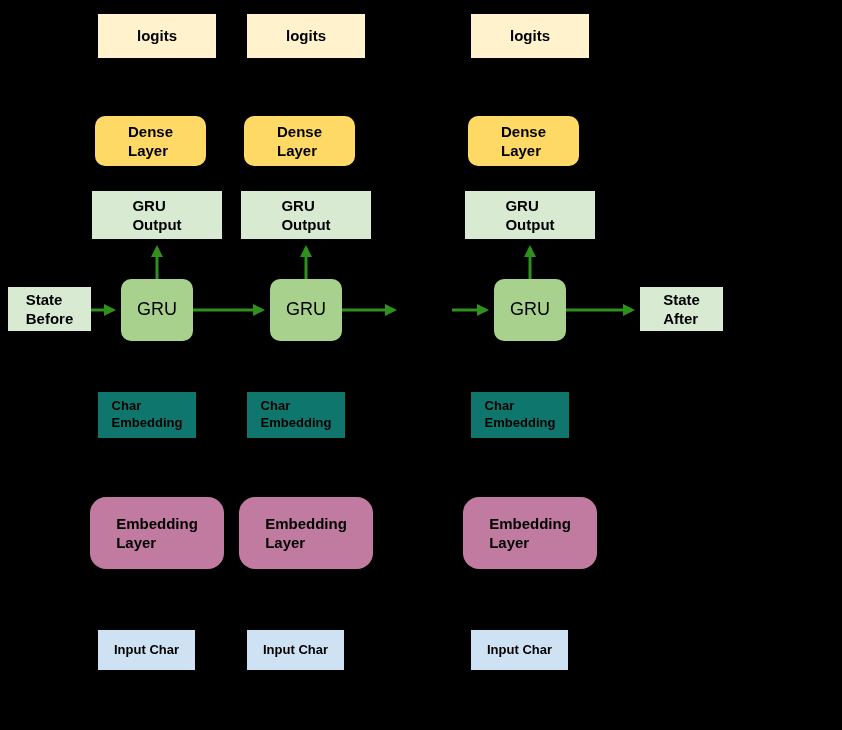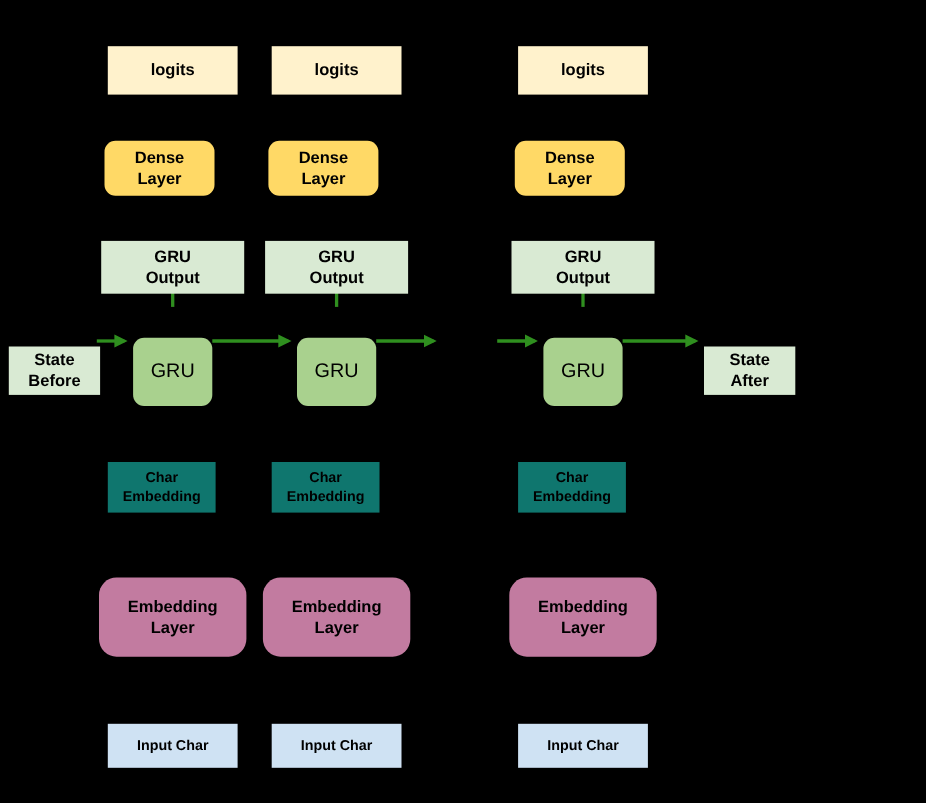--- a/index.html
+++ b/index.html
@@ -21,36 +21,35 @@
     top: 0;
     z-index: 1;
     pointer-events: none;
   }
   .box {
     position: absolute;
     z-index: 2;
     display: flex;
     align-items: center;
     justify-content: center;
-    text-align: center;
+    text-align: left;
     white-space: pre-line;
     color: #000000;
     font-weight: 700;
     line-height: 1.3;
     box-sizing: border-box;
-    margin-top: 28px;
   }
   .logits   { width: 118px; height: 44px; background: #FFF2CC; font-size: 15px; top: 14px; }
-  .dense    { width: 100px; height: 50px; background: #FFD966; font-size: 15px; border-radius: 10px; top: 100px; }
+  .dense    { width: 111px; height: 50px; background: #FFD966; font-size: 15px; border-radius: 10px; top: 116px; }
   .gruout   { width: 130px; height: 48px; background: #D9EAD3; font-size: 15px; top: 191px; }
   .gru      { width: 72px;  height: 62px; background: #A9D18E; font-size: 18px; font-weight: 400; border-radius: 10px; top: 279px; }
   .state    { width: 83px;  height: 44px; background: #D9EAD3; font-size: 15px; top: 287px; }
   .charemb  { width: 98px; height: 46px; background: #0f766e; font-size: 13px; top: 392px; }
   .emb      { width: 134px; height: 72px; background: #C27BA0; font-size: 15px; border-radius: 16px; top: 497px; }
-  .input    { width: 118px; height: 40px; background: #CFE2F3; font-size: 13px; top: 630px; }
+  .input    { width: 97px; height: 40px; background: #CFE2F3; font-size: 13px; top: 630px; }
 </style>
 </head>
 <body>
 
 <div id="canvas">
 
   <svg class="arrows" width="842" height="730" viewBox="0 0 842 730">
     <defs>
       <marker id="ah" markerWidth="6" markerHeight="6" refX="3" refY="2" orient="auto" markerUnits="strokeWidth">
         <path d="M0,0 L4,2 L0,4 z" fill="#2F8F1F"></path>

